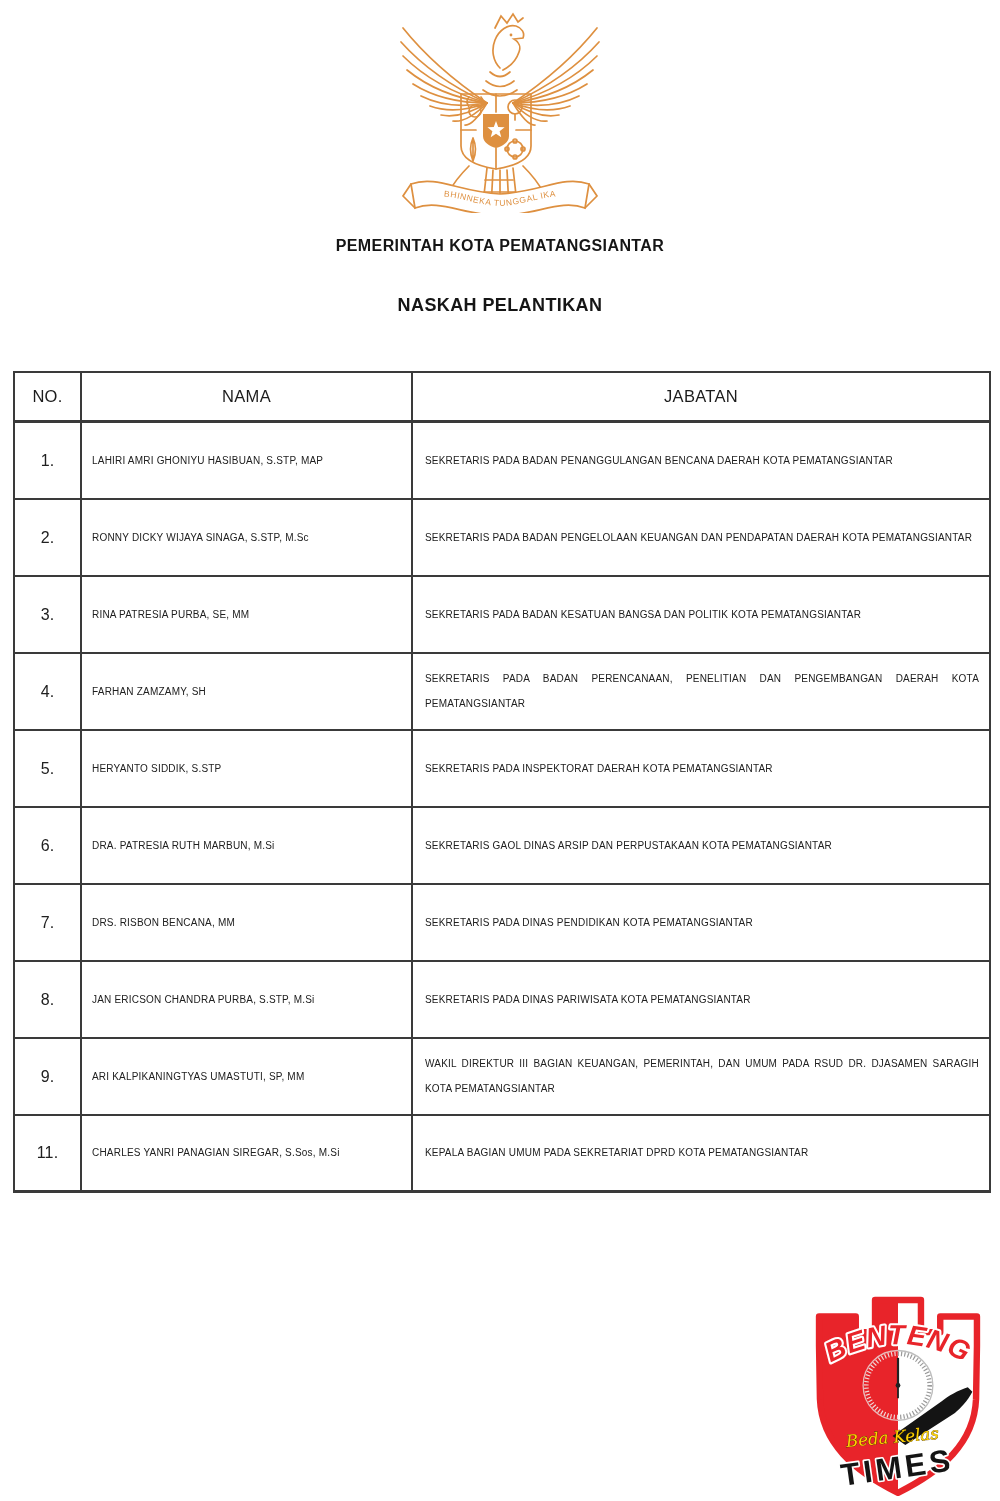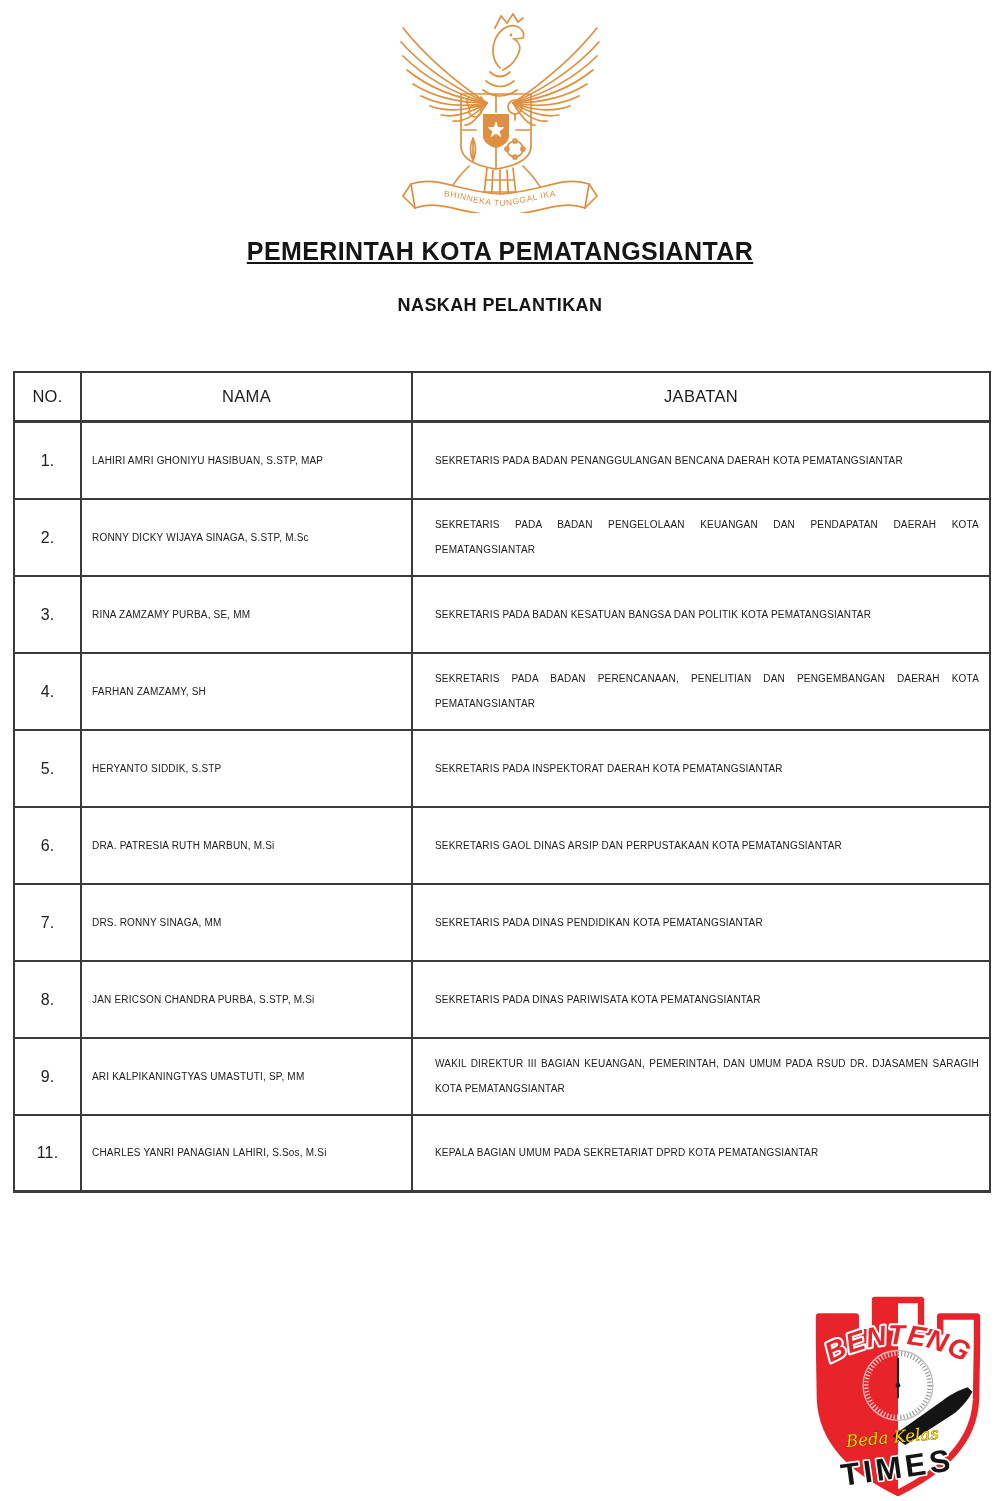--- a/index.html
+++ b/index.html
@@ -9,21 +9,21 @@
     overflow:hidden;
   }
   
   .emblem{position:absolute;left:397px;top:8px;width:206px;height:205px;}
   .emblem svg{width:100%;height:100%;display:block;}
   
   .doc-title,.doc-subtitle{
     position:absolute;left:0;width:100%;text-align:center;margin:0;
     font-weight:bold;color:#151515;
   }
-  .doc-title{top:237px;font-size:25px;letter-spacing:.4px;text-decoration:underline;}
+  .doc-title{top:237px;font-size:16px;letter-spacing:.4px;}
   .doc-subtitle{top:295px;font-size:18px;letter-spacing:.4px;}
   
   table.doc-table{
     position:absolute;left:13px;top:371px;width:976px;
     border-collapse:collapse;table-layout:fixed;background:#fff;
   }
   .doc-table th,.doc-table td{
     border:2px solid #3a3a3a;vertical-align:middle;
   }
   .doc-table thead th{
@@ -31,21 +31,21 @@
     border-bottom-width:3px;letter-spacing:.3px;
   }
   .doc-table td{
     font-size:10px;line-height:25px;padding:12px 10px;color:#202020;
     letter-spacing:.2px;
   }
   .doc-table tbody tr{height:77px;}
   .doc-table tbody tr:last-child td{border-bottom-width:3px;}
   td.col-no{text-align:center;font-size:16px;padding:12px 4px;}
   td.col-nama{text-align:justify;}
-  td.col-jabatan{text-align:justify;padding-left:22px;}
+  td.col-jabatan{text-align:justify;padding-left:12px;}
   
   .logo{position:absolute;left:806px;top:1289px;width:184px;height:213px;z-index:5;}
   .logo svg{width:100%;height:100%;display:block;}
   .logo text{font-family:"Liberation Sans","DejaVu Sans",sans-serif;}
   .logo .script{font-family:"DejaVu Serif",serif;}
 </style>
 </head>
 <body>
 
 <div class="page">
@@ -155,56 +155,56 @@
       <td class="col-nama">LAHIRI AMRI GHONIYU HASIBUAN, S.STP, MAP</td>
       <td class="col-jabatan">SEKRETARIS PADA BADAN PENANGGULANGAN BENCANA DAERAH KOTA PEMATANGSIANTAR</td>
     </tr>
         <tr>
       <td class="col-no">2.</td>
       <td class="col-nama">RONNY DICKY WIJAYA SINAGA, S.STP, M.Sc</td>
       <td class="col-jabatan">SEKRETARIS PADA BADAN PENGELOLAAN KEUANGAN DAN PENDAPATAN DAERAH KOTA PEMATANGSIANTAR</td>
     </tr>
         <tr>
       <td class="col-no">3.</td>
-      <td class="col-nama">RINA ZAMZAMY PURBA, SE, MM</td>
+      <td class="col-nama">RINA PATRESIA PURBA, SE, MM</td>
       <td class="col-jabatan">SEKRETARIS PADA BADAN KESATUAN BANGSA DAN POLITIK KOTA PEMATANGSIANTAR</td>
     </tr>
         <tr>
       <td class="col-no">4.</td>
       <td class="col-nama">FARHAN ZAMZAMY, SH</td>
       <td class="col-jabatan">SEKRETARIS PADA BADAN PERENCANAAN, PENELITIAN DAN PENGEMBANGAN DAERAH KOTA PEMATANGSIANTAR</td>
     </tr>
         <tr>
       <td class="col-no">5.</td>
       <td class="col-nama">HERYANTO SIDDIK, S.STP</td>
       <td class="col-jabatan">SEKRETARIS PADA INSPEKTORAT DAERAH KOTA PEMATANGSIANTAR</td>
     </tr>
         <tr>
       <td class="col-no">6.</td>
       <td class="col-nama">DRA. PATRESIA RUTH MARBUN, M.Si</td>
       <td class="col-jabatan">SEKRETARIS GAOL DINAS ARSIP DAN PERPUSTAKAAN KOTA PEMATANGSIANTAR</td>
     </tr>
         <tr>
       <td class="col-no">7.</td>
-      <td class="col-nama">DRS. RONNY SINAGA, MM</td>
+      <td class="col-nama">DRS. RISBON BENCANA, MM</td>
       <td class="col-jabatan">SEKRETARIS PADA DINAS PENDIDIKAN KOTA PEMATANGSIANTAR</td>
     </tr>
         <tr>
       <td class="col-no">8.</td>
       <td class="col-nama">JAN ERICSON CHANDRA PURBA, S.STP, M.Si</td>
       <td class="col-jabatan">SEKRETARIS PADA DINAS PARIWISATA KOTA PEMATANGSIANTAR</td>
     </tr>
         <tr>
       <td class="col-no">9.</td>
       <td class="col-nama">ARI KALPIKANINGTYAS UMASTUTI, SP, MM</td>
       <td class="col-jabatan">WAKIL DIREKTUR III BAGIAN KEUANGAN, PEMERINTAH, DAN UMUM PADA RSUD DR. DJASAMEN SARAGIH KOTA PEMATANGSIANTAR</td>
     </tr>
         <tr>
       <td class="col-no">11.</td>
-      <td class="col-nama">CHARLES YANRI PANAGIAN LAHIRI, S.Sos, M.Si</td>
+      <td class="col-nama">CHARLES YANRI PANAGIAN SIREGAR, S.Sos, M.Si</td>
       <td class="col-jabatan">KEPALA BAGIAN UMUM PADA SEKRETARIAT DPRD KOTA PEMATANGSIANTAR</td>
     </tr>
       </tbody>
   </table>
 
   <div class="logo">
     <svg viewBox="0 0 200 232">
       <defs>
         <clipPath id="left-half">
             <rect x="0" y="0" width="100" height="232"></rect>

